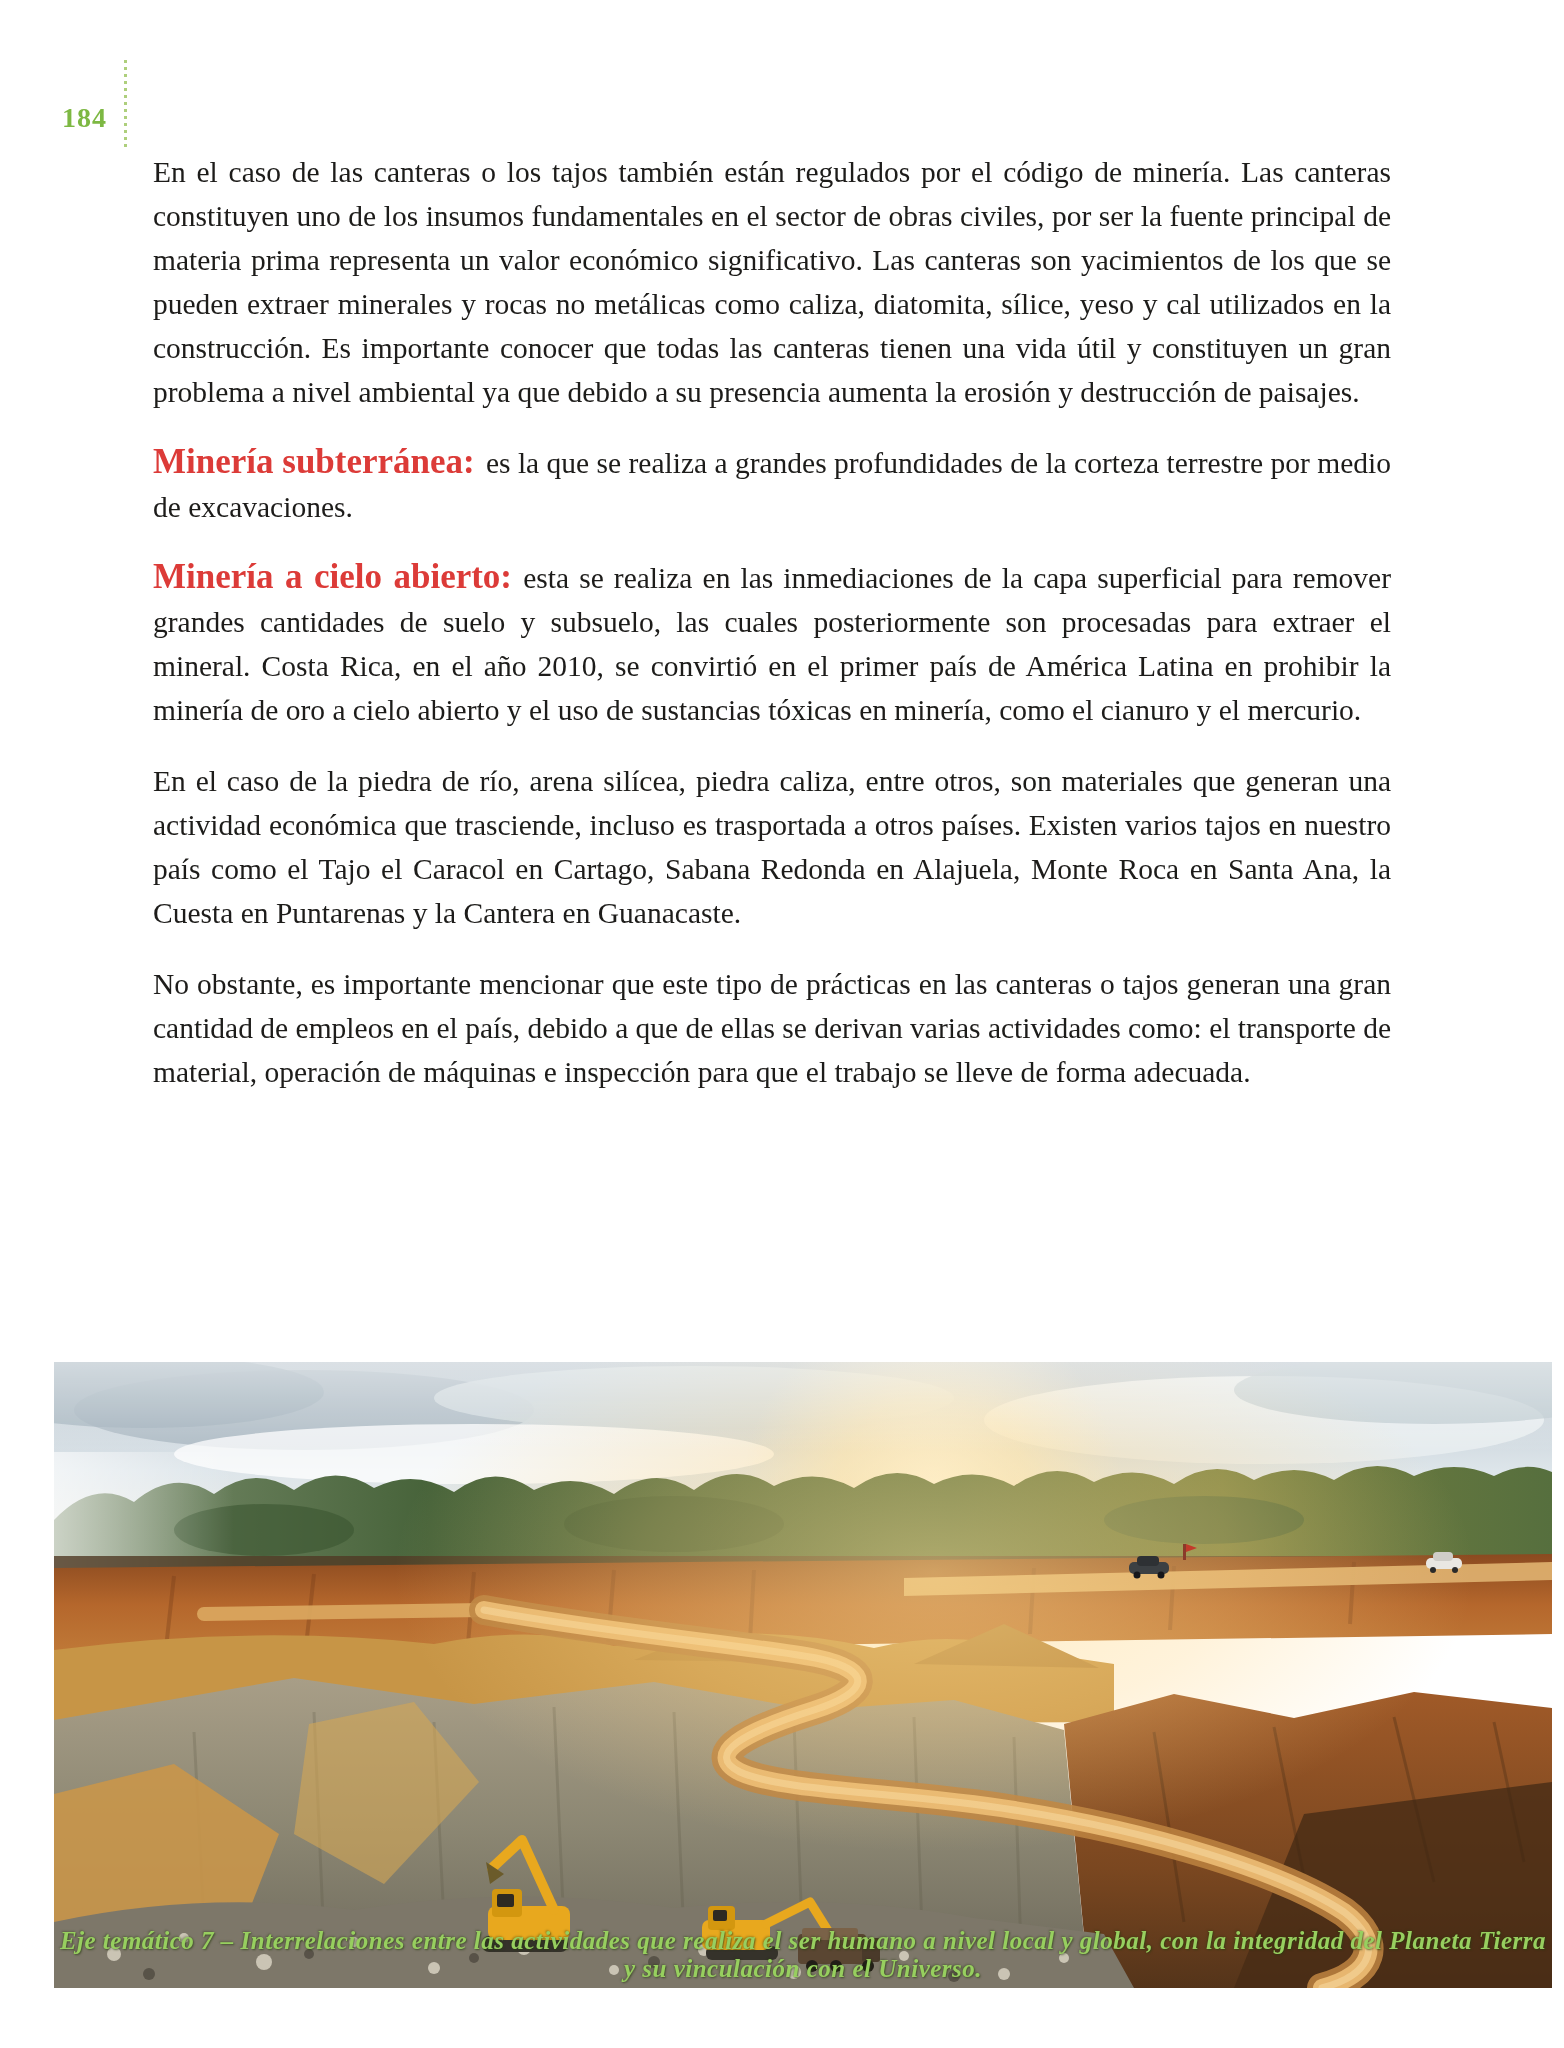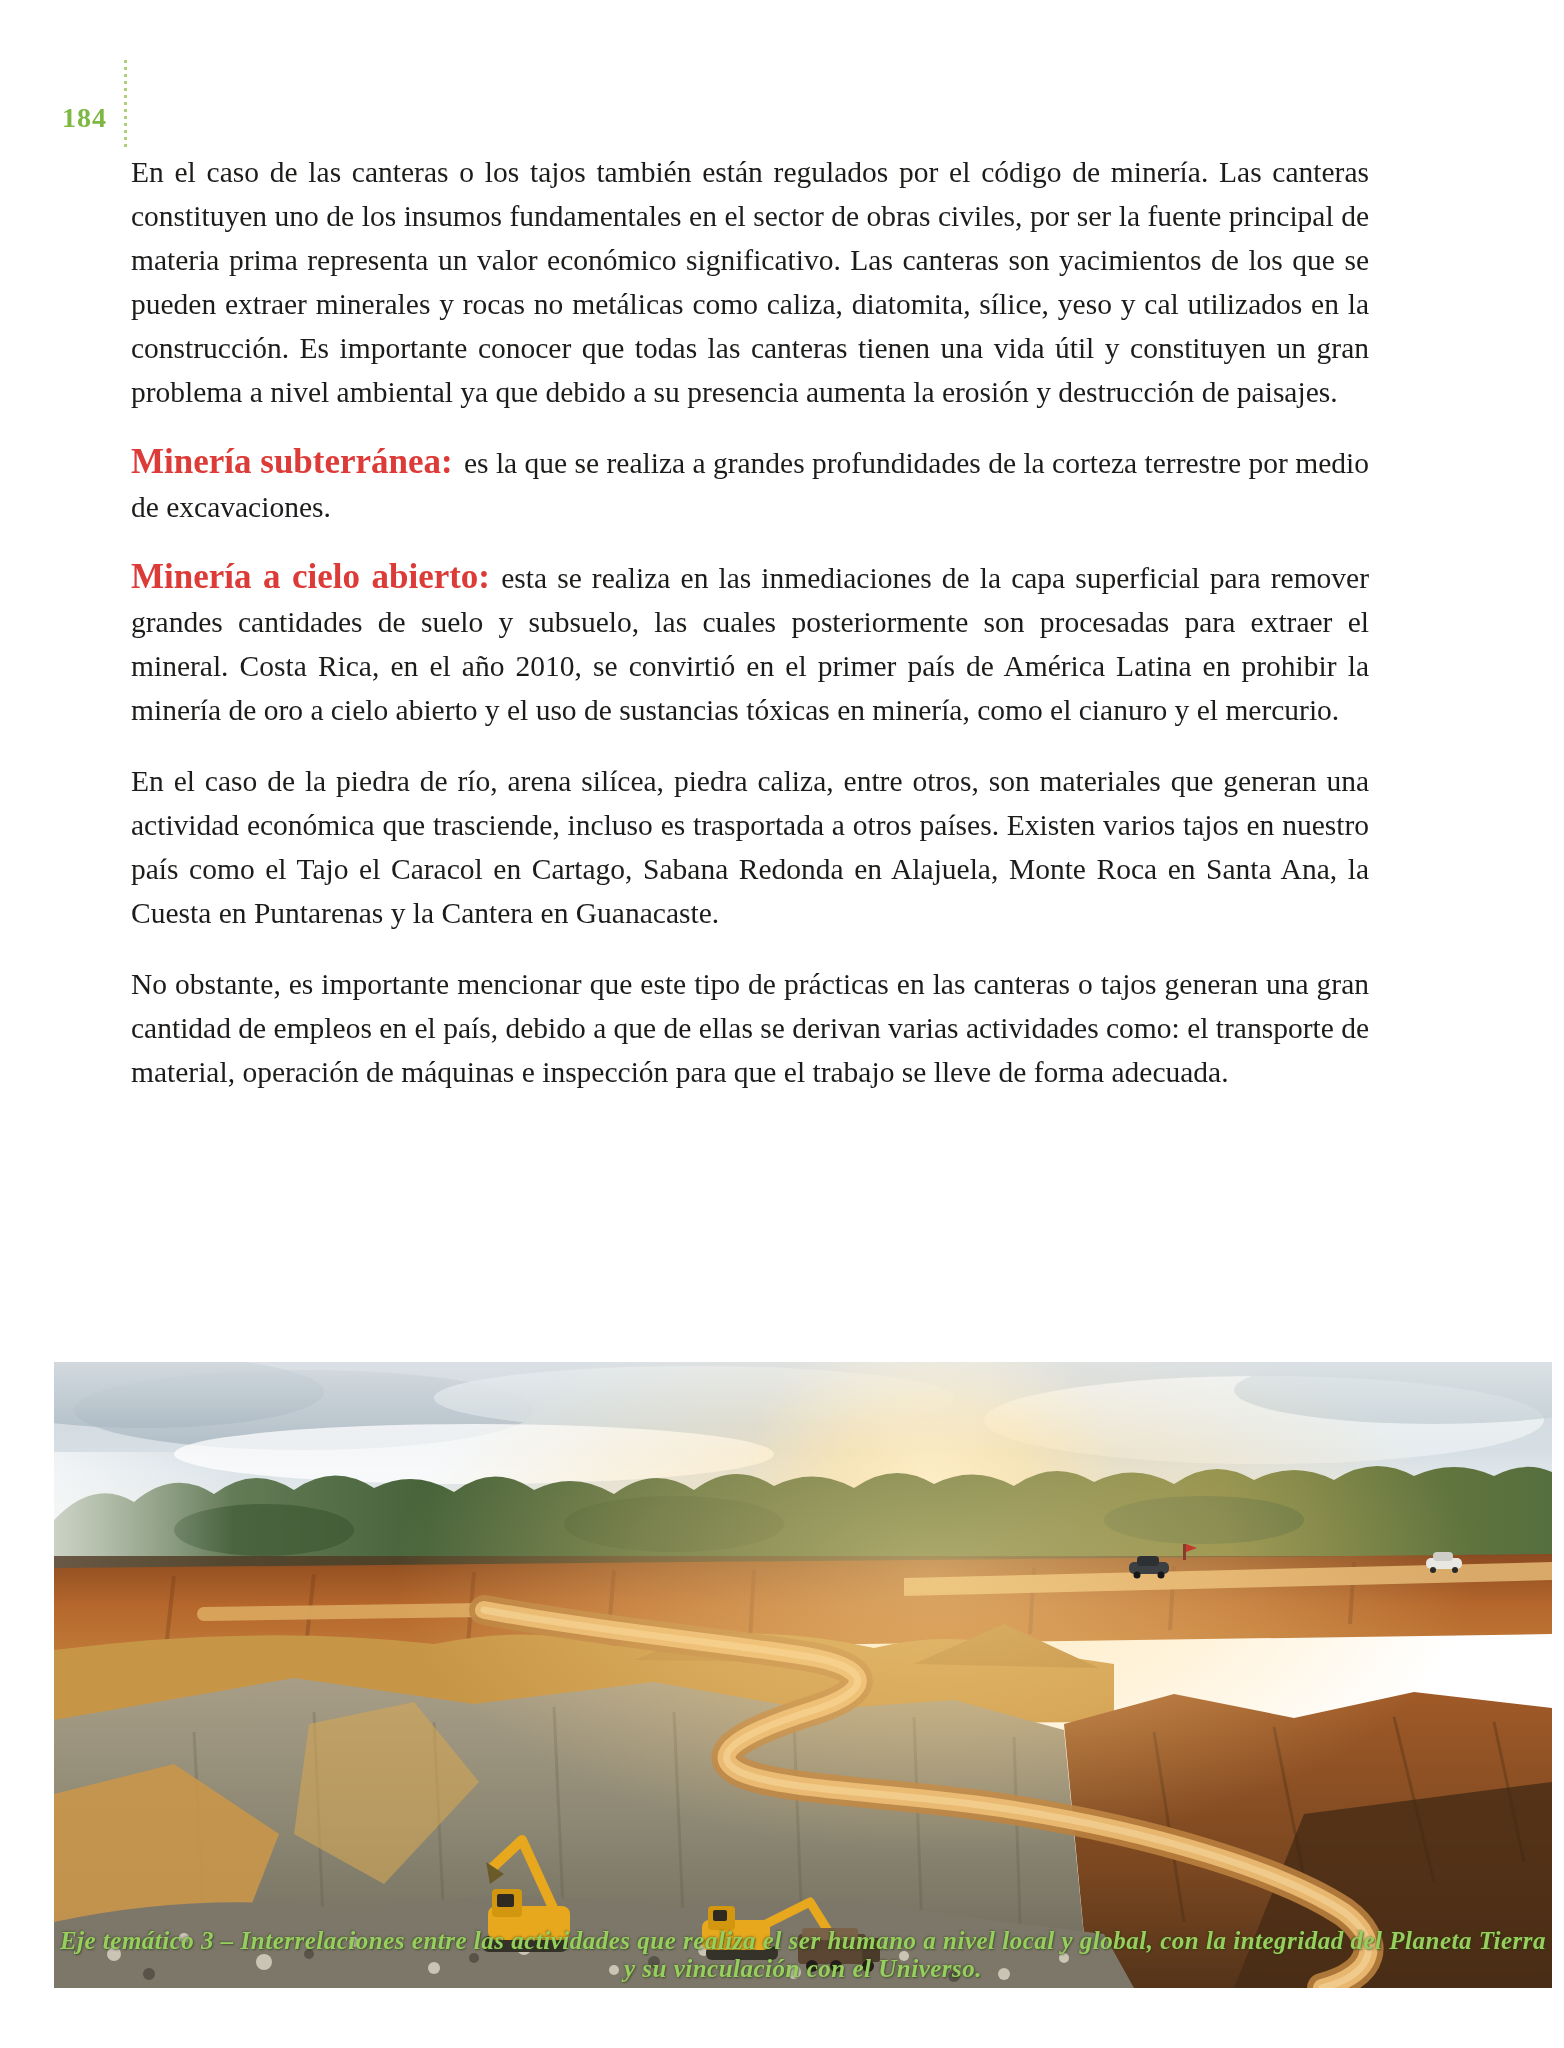--- a/index.html
+++ b/index.html
@@ -2,21 +2,21 @@
 <html><head>
 <meta charset="utf-8">
 <style>
   html,body{margin:0;padding:0;background:#ffffff;}
   .page{position:relative;width:1564px;height:2048px;background:#ffffff;overflow:hidden;
         font-family:"Liberation Serif", serif;color:#1d1c1a;}
   .page-number{position:absolute;left:62px;top:102px;font-size:28px;font-weight:bold;
         color:#7db843;letter-spacing:1px;}
   .dotted-rule{position:absolute;left:124px;top:60px;width:3px;height:90px;
         background-image:repeating-linear-gradient(to bottom,#aecf7c 0 3px,transparent 3px 7px);}
-  .body-text{position:absolute;left:131px;top:150px;width:1238px;
+  .body-text{position:absolute;left:153px;top:150px;width:1238px;
         font-size:29.5px;line-height:44px;text-align:justify;}
   .body-text p{margin:0 0 27px 0;}
   .lead{color:#dc3b38;font-weight:bold;font-size:35px;line-height:1;margin-right:0.32em;}
   .figure{position:absolute;left:54px;top:1362px;width:1498px;height:626px;overflow:hidden;margin:0;}
   .figure svg{display:block;width:100%;height:100%;}
   .photo-caption{position:absolute;left:0;bottom:5px;width:100%;text-align:center;
         font-size:25px;font-style:italic;font-weight:bold;color:#97cf5f;
         text-shadow:1px 1px 2px rgba(40,60,15,0.65), -1px -1px 2px rgba(40,60,15,0.35);
         letter-spacing:0.5px;}
 </style>
@@ -230,16 +230,16 @@
       </g>
 
       <g transform="translate(1372,192)">
         <rect x="0" y="4" width="36" height="11" rx="5" fill="#e9e7e2"></rect>
         <rect x="7" y="-2" width="20" height="9" rx="4" fill="#cfcdc8"></rect>
         <circle cx="7" cy="16" r="3" fill="#2a2a2a"></circle>
           <circle cx="29" cy="16" r="3" fill="#2a2a2a"></circle>
       </g>
     </svg>
 
-    <figcaption class="photo-caption">Eje temático 3 – Interrelaciones entre las actividades que realiza el ser humano a nivel local y global, con la integridad del Planeta Tierra y su vinculación con el Universo.</figcaption>
+    <figcaption class="photo-caption">Eje temático 7 – Interrelaciones entre las actividades que realiza el ser humano a nivel local y global, con la integridad del Planeta Tierra y su vinculación con el Universo.</figcaption>
   </figure>
 
 </div>
 
 </body></html>

